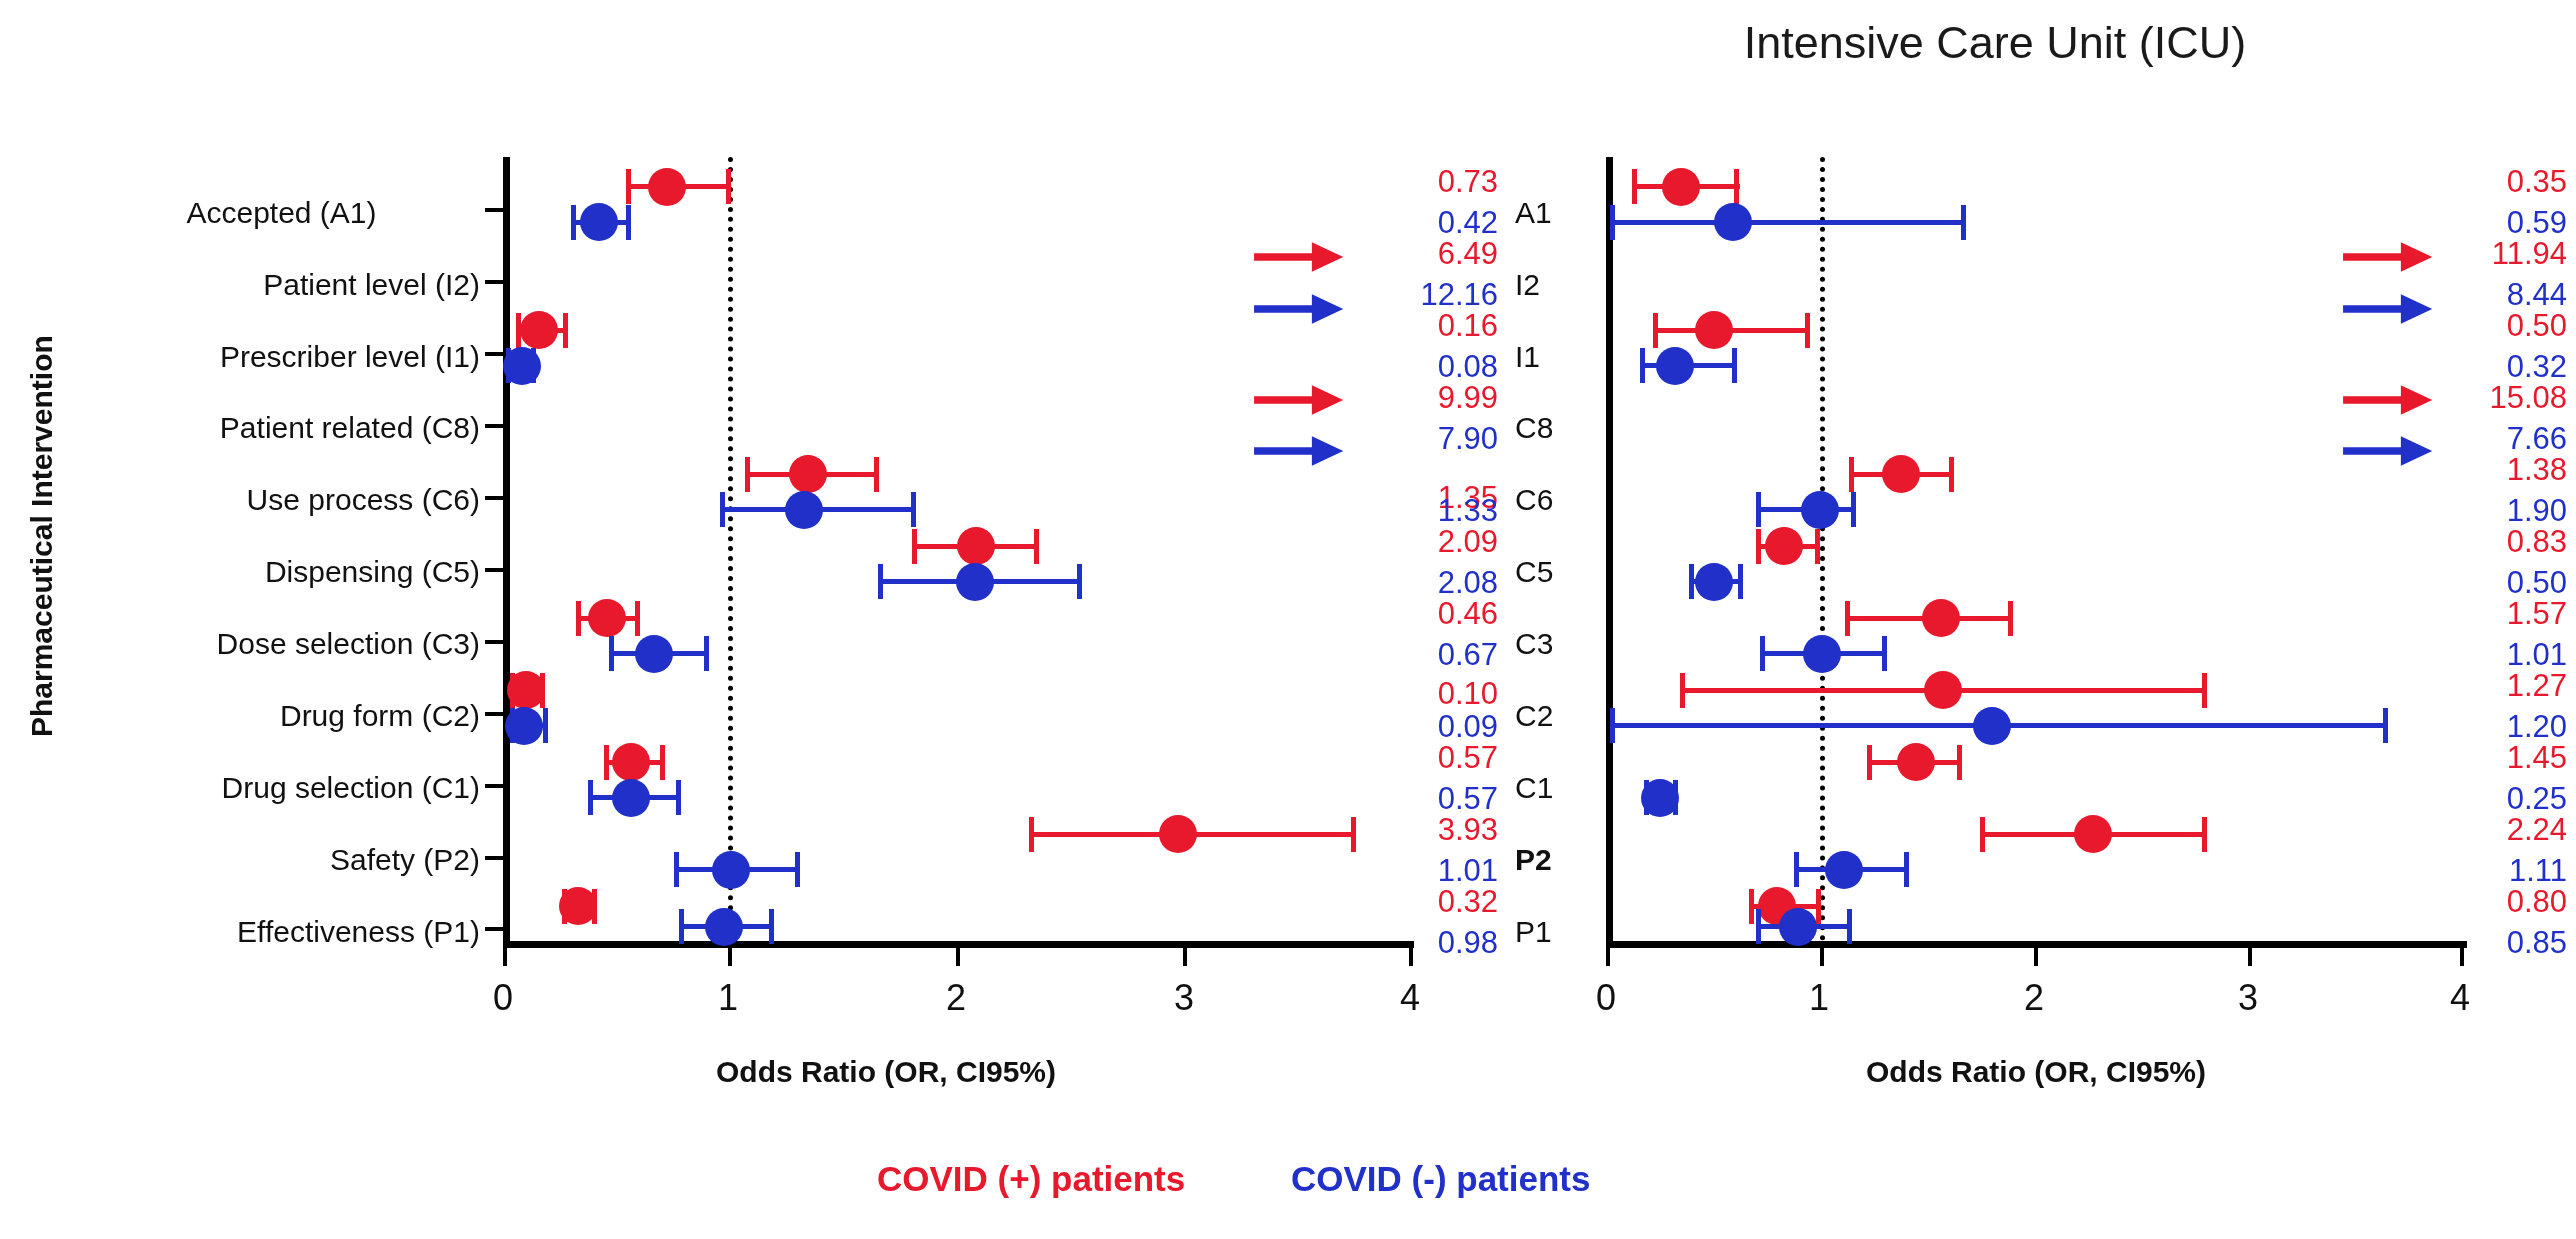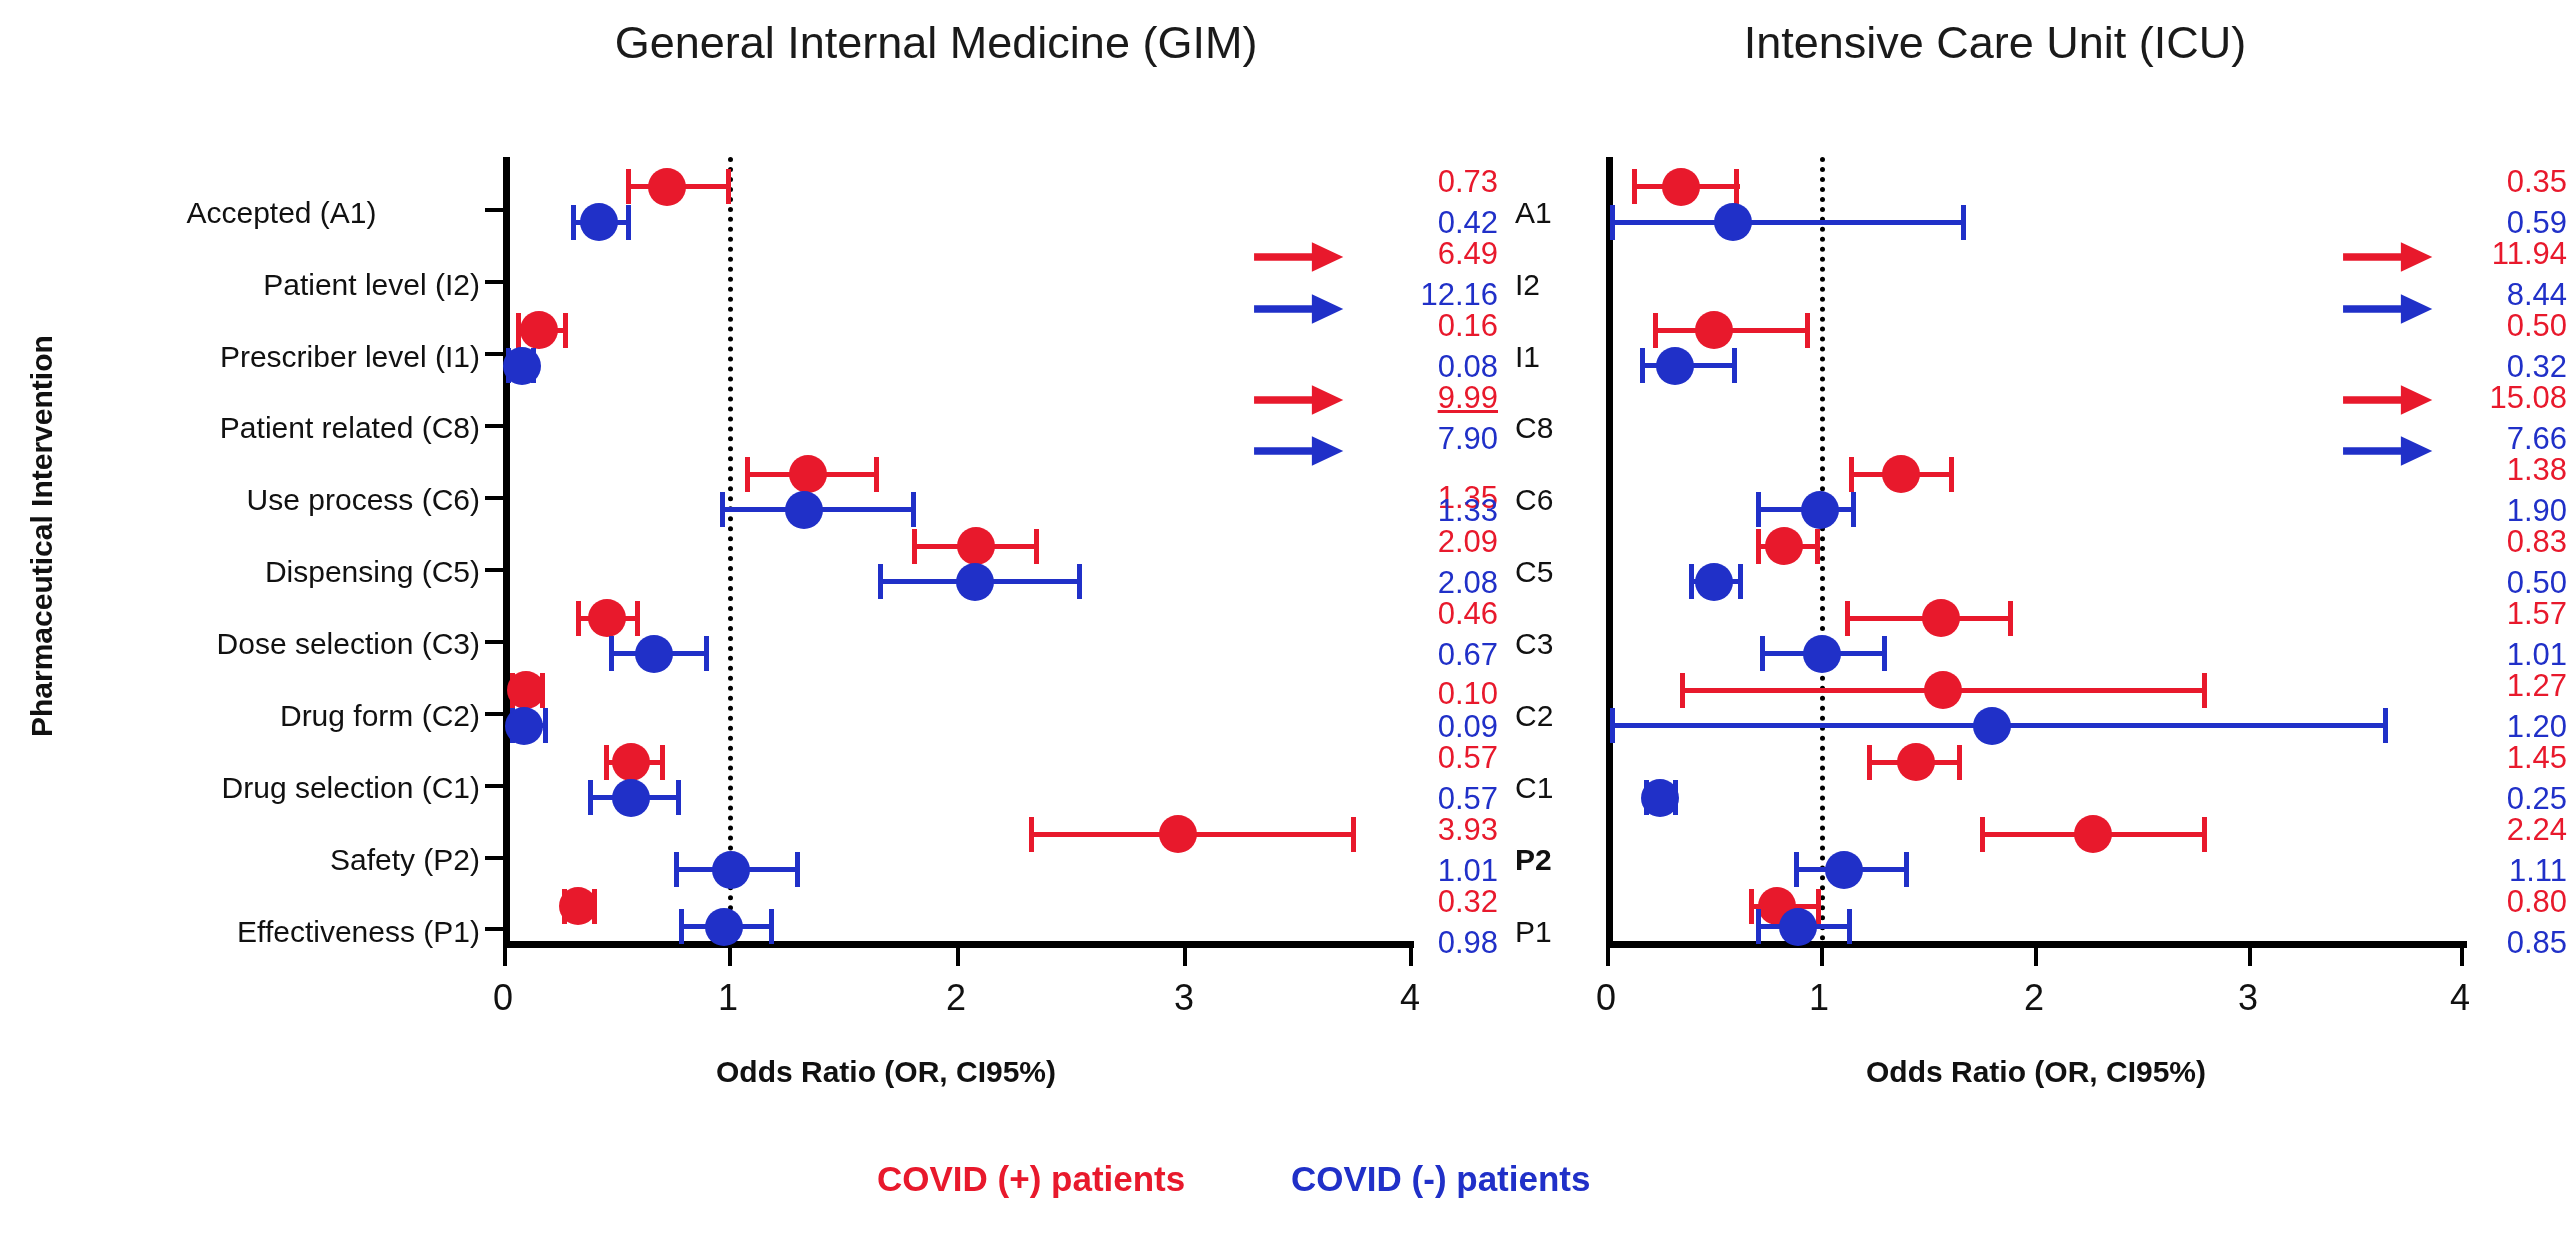--- a/index.html
+++ b/index.html
@@ -55,21 +55,20 @@
   .legend-red{color:#e8192c;}
   .legend-blue{color:#2030c8;}
 
   .key-arrow{position:absolute;}
 </style>
 </head>
 <body>
 
 <div id="root">
 
-  <div class="panel-title" style="left:464px;top:16.6px;width:944px;">General Internal Medicine (GIM)</div>
 
   <div class="ylabel" style="left:-132px;top:546px;width:348px;text-align:center;transform:rotate(-90deg);">Pharmaceutical Intervention</div>
 
   <div class="xlabel" style="left:472px;top:1055px;width:828px;">Odds Ratio (OR, CI95%)</div>
 
   <div class="plotbox" style="left:503px;top:157px;width:911px;height:791px;">
     <div class="axis-line" style="left:0px;top:0px;width:6.6px;height:791px;"></div>
     <div class="axis-line" style="left:0px;top:784px;width:911px;height:6.6px;"></div>
     <div class="dotted-ref" style="left:225px;top:0px;height:784px;"></div>
 
@@ -208,21 +207,21 @@
     <line x1="0" y1="23" x2="78" y2="23" stroke="#2030c8" stroke-width="9"></line>
     <polygon points="70,5 108,23 70,41" fill="#2030c8"></polygon>
   </svg>
 
   <div class="value-label val-red" style="left:1341px;top:164px;width:157px;">0.73</div>
   <div class="value-label val-blue" style="left:1341px;top:205px;width:157px;">0.42</div>
   <div class="value-label val-red" style="left:1341px;top:236px;width:157px;">6.49</div>
   <div class="value-label val-blue" style="left:1341px;top:277px;width:157px;">12.16</div>
   <div class="value-label val-red" style="left:1341px;top:308px;width:157px;">0.16</div>
   <div class="value-label val-blue" style="left:1341px;top:349px;width:157px;">0.08</div>
-  <div class="value-label val-red" style="left:1341px;top:380px;width:157px;text-decoration:underline;">9.99</div>
+  <div class="value-label val-red" style="left:1341px;top:380px;width:157px;">9.99</div>
   <div class="value-label val-blue" style="left:1341px;top:421px;width:157px;">7.90</div>
   <div class="value-label val-red" style="left:1341px;top:452px;width:157px;margin-top:28px;">1.35</div>
   <div class="value-label val-blue" style="left:1341px;top:493px;width:157px;">1.33</div>
   <div class="value-label val-red" style="left:1341px;top:524px;width:157px;">2.09</div>
   <div class="value-label val-blue" style="left:1341px;top:565px;width:157px;">2.08</div>
   <div class="value-label val-red" style="left:1341px;top:596px;width:157px;">0.46</div>
   <div class="value-label val-blue" style="left:1341px;top:637px;width:157px;">0.67</div>
   <div class="value-label val-red" style="left:1341px;top:668px;width:157px;margin-top:8px;">0.10</div>
   <div class="value-label val-blue" style="left:1341px;top:709px;width:157px;">0.09</div>
   <div class="value-label val-red" style="left:1341px;top:740px;width:157px;">0.57</div>

